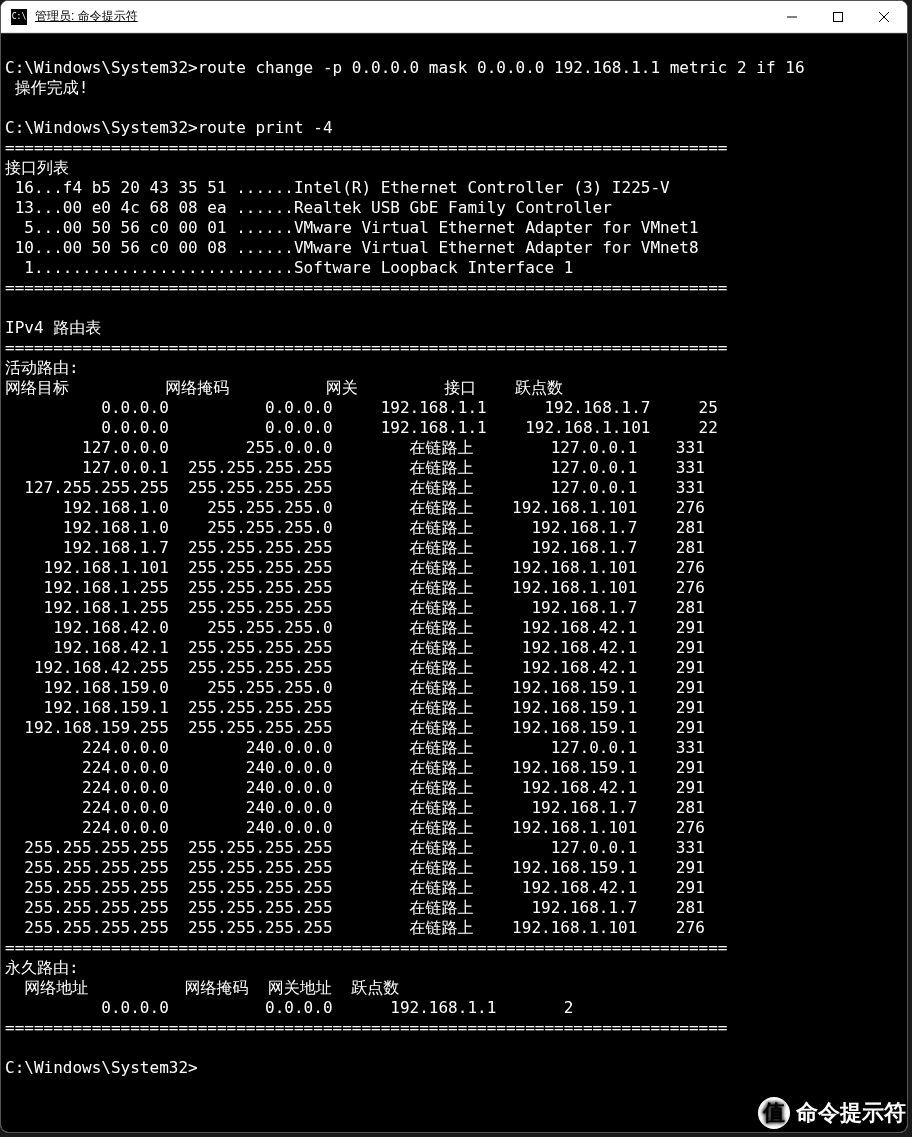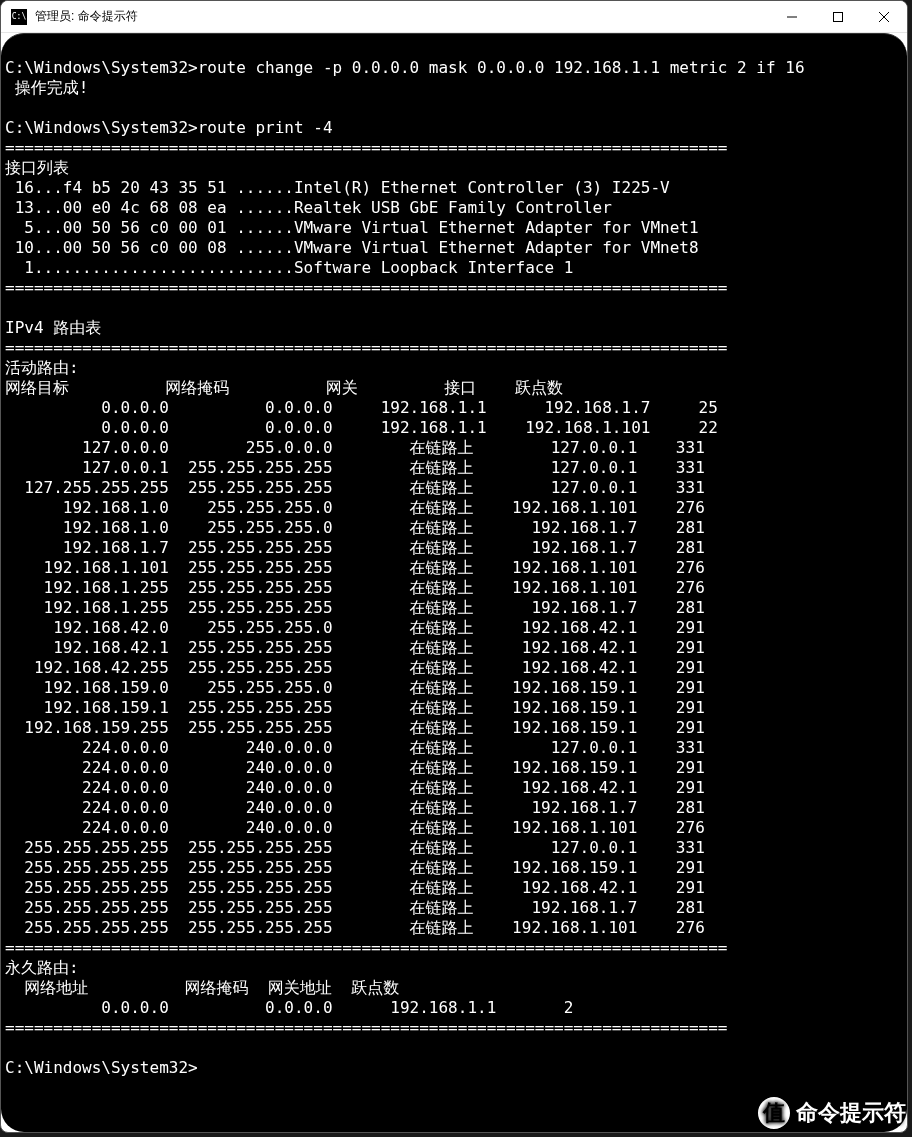--- a/index.html
+++ b/index.html
@@ -36,41 +36,41 @@
     color: #fff;
     font-size: 8px;
     display: flex; align-items: center; justify-content: center;
     font-family: monospace;
   }
   .titlebar-title {
     font-size: 12px;
     color: #000;
     font-family: "Microsoft YaHei", sans-serif;
     flex: 0 0 auto;
+    text-decoration: underline;
   }
   .titlebar-spacer { flex: 1; }
   .titlebar-btn {
     width: 46px; height: 32px;
     display: flex; align-items: center; justify-content: center;
     color: #000;
   }
   .titlebar-btn svg { width: 10px; height: 10px; }
   .terminal {
     flex: 1;
     background: #000;
     color: #fff;
     font-size: 16px;
     line-height: 20px;
     padding: 4px 2px 8px 4px;
     white-space: pre;
     overflow: hidden;
     font-family: "Consolas", "NSimSun", "SimSun", monospace;
     border-top: 1px solid #333;
     position: relative;
-    border-radius: 23px;
   }
   .watermark {
     position: absolute;
     bottom: 6px; right: 6px;
     display: flex; align-items: center;
     gap: 4px;
     color: #fff;
     font-family: "Microsoft YaHei", sans-serif;
     font-weight: bold;
     font-size: 22px;

